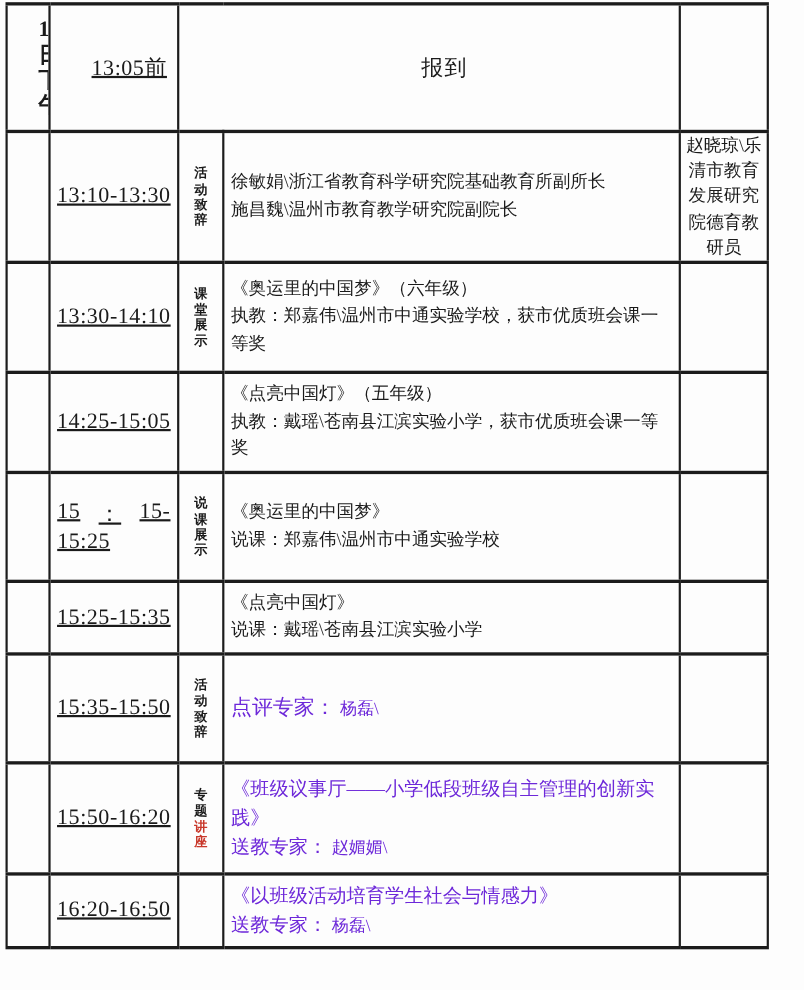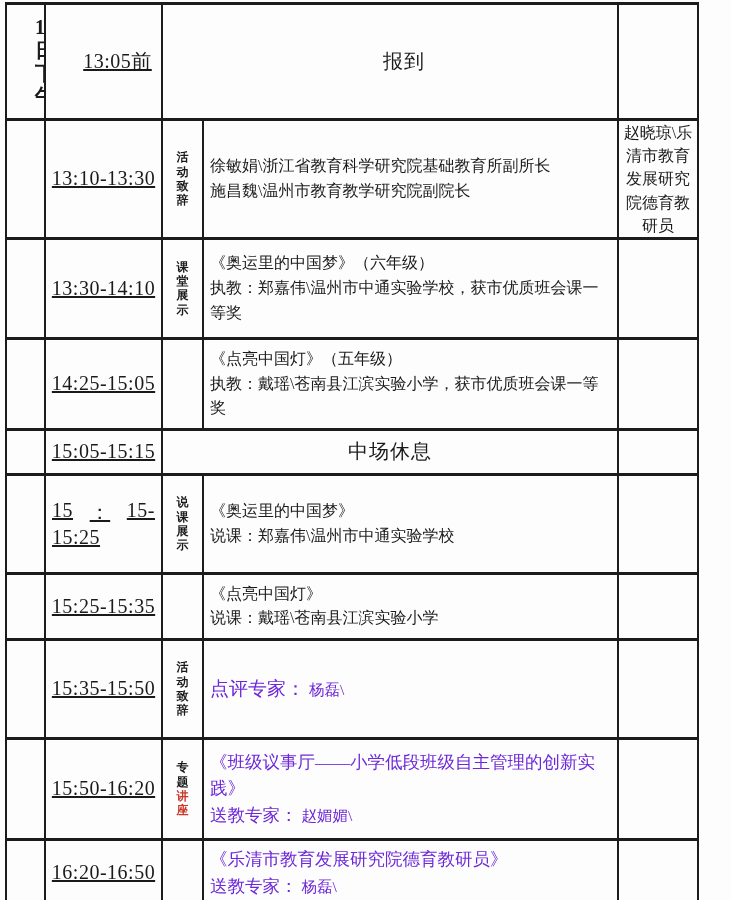--- a/index.html
+++ b/index.html
@@ -117,26 +117,20 @@
     <td class="day-cell"></td>
     <td class="time-cell">14:25-15:05</td>
     <td class="type-cell"></td>
     <td class="content-cell">
       <span class="titleline">《点亮中国灯》（五年级）</span>
       <span>执教：戴瑶\苍南县江滨实验小学，获市优质班会课一等奖</span>
     </td>
     <td class="person-cell"></td>
   </tr>
 
-  <tr class="r5">
-    <td class="day-cell"></td>
-    <td class="time-cell">15:05-15:15</td>
-    <td class="merged-cell" colspan="2">中场休息</td>
-    <td class="person-cell"></td>
-  </tr>
 
   <tr class="r6">
     <td class="day-cell"></td>
     <td class="time-cell time-split">
       <span class="line1">
         <span>15</span>
         <span>：</span>
         <span>15-</span>
       </span>
       <span>15:25</span>
@@ -183,21 +177,21 @@
       <span class="red red-name">赵媚媚\</span>
     </td>
     <td class="person-cell"></td>
   </tr>
 
   <tr class="r10">
     <td class="day-cell"></td>
     <td class="time-cell">16:20-16:50</td>
     <td class="type-cell"></td>
     <td class="content-cell">
-      <span class="red red-title">《乐清市教育发展研究院德育教研员》</span>
+      <span class="red red-title">《以班级活动培育学生社会与情感力》</span>
       <span class="red red-label-sm">送教专家：</span>
       <span class="red red-name">杨磊\</span>
     </td>
     <td class="person-cell"></td>
   </tr>
 
 </tbody>
   </table>
 
 </body></html>

